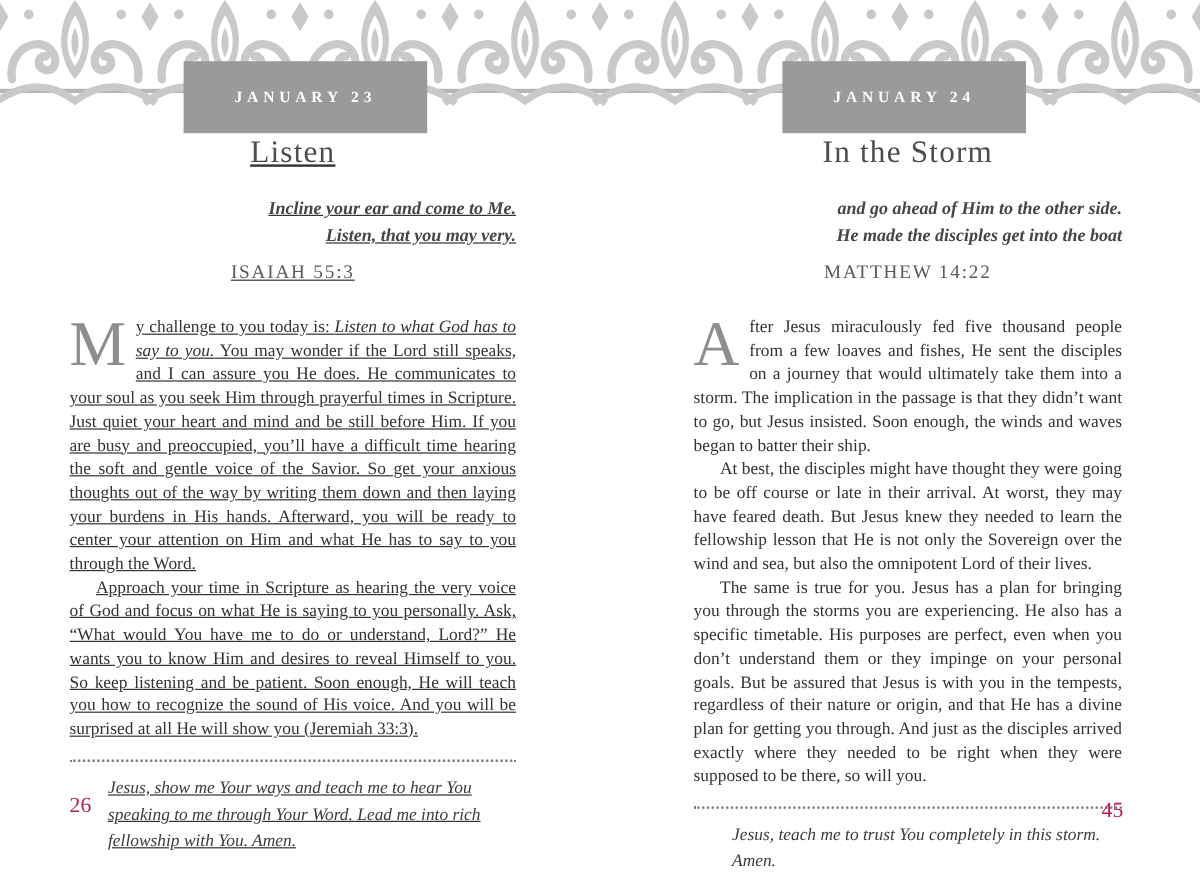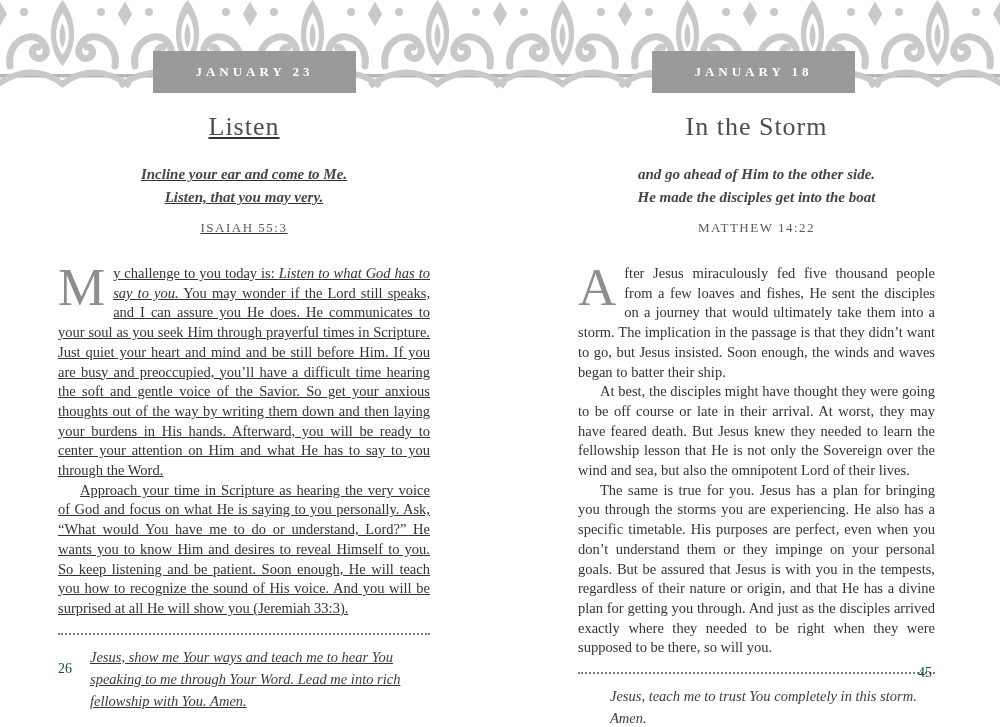--- a/index.html
+++ b/index.html
@@ -6,55 +6,55 @@
   .spread{
     position:relative;width:1000px;height:727px;margin:0 auto;
     background:#ffffff;overflow:hidden;
     font-family:"Liberation Serif","DejaVu Serif",serif;
     color:#333333;
   }
   
   .band{position:absolute;top:0;left:0;width:1000px;height:96px;}
   
   .date-box{
-    position:absolute;top:51px;height:42px;width:203px;
+    position:absolute;top:51px;height:60px;width:203px;
     background:#9a9a9a;color:#ffffff;
     display:flex;align-items:center;justify-content:center;
     font-size:13px;letter-spacing:4px;font-weight:bold;
   }
   .date-left{left:153px;}
   .date-right{left:652px;}
   
   .page{position:absolute;top:86px;}
   .page-left{left:58px;width:372px;text-decoration:underline;}
   .page-right{left:578px;width:357px;}
   h1.title{
     margin:26px 0 0;text-align:center;font-weight:normal;
     font-size:26px;letter-spacing:1px;color:#4d4d4d;
   }
   .verse{margin-top:21px;text-align:center;font-style:italic;
     font-size:15px;line-height:23px;color:#454545;font-weight:bold;}
-  .verse .vline{display:block;}
-  .vref{font-style:normal;font-weight:normal;font-size:13px;
+  .verse .vline{display:block;text-align:right;}
+  .vref{font-style:normal;font-weight:normal;font-size:16px;
     letter-spacing:1.5px;color:#5a5a5a;margin-top:7px;}
   .body-text{margin-top:25px;text-align:justify;font-size:14.5px;
     line-height:19.7px;color:#333333;}
   .body-text p{margin:0;}
   p.indent{text-indent:22px;}
   .it{font-style:italic;}
   .dropcap{
     float:left;font-size:53px;line-height:40px;
     padding:3px 8px 0 0;color:#8e8e8e;
   }
   .dotted{margin-top:13px;height:1px;border-bottom:2px dotted #7d7d7d;}
   .prayer{
     margin:11px 0 0;padding:0 8px 0 32px;
     font-style:italic;font-size:14.5px;line-height:22px;color:#3c3c3c;
   }
-  .pagenum{position:absolute;font-size:14px;color:#14532d;}
+  .pagenum{position:absolute;font-size:18px;color:#be185d;}
   .num-left{left:58px;top:661px;}
   .num-right{left:918px;top:665px;}
 </style>
 </head>
 <body>
 
 <div class="spread">
 
   <div class="band">
     <svg width="1000" height="96" viewBox="0 0 1000 96" xmlns="http://www.w3.org/2000/svg">
@@ -81,21 +81,21 @@
         <use href="#tile" x="625"></use>
         <use href="#tile" x="750"></use>
         <use href="#tile" x="875"></use>
     </svg>
   </div>
 
   <div class="date-box date-left">
     <span>JANUARY 23</span>
   </div>
   <div class="date-box date-right">
-    <span>JANUARY 18</span>
+    <span>JANUARY 24</span>
   </div>
 
   <div class="page page-left">
     <h1 class="title">Listen</h1>
     <div class="verse">
       <span class="vline">Incline your ear and come to Me.</span>
       <span class="vline">Listen, that you may very.</span>
       <div class="vref">ISAIAH 55:3</div>
     </div>
     <div class="body-text">

